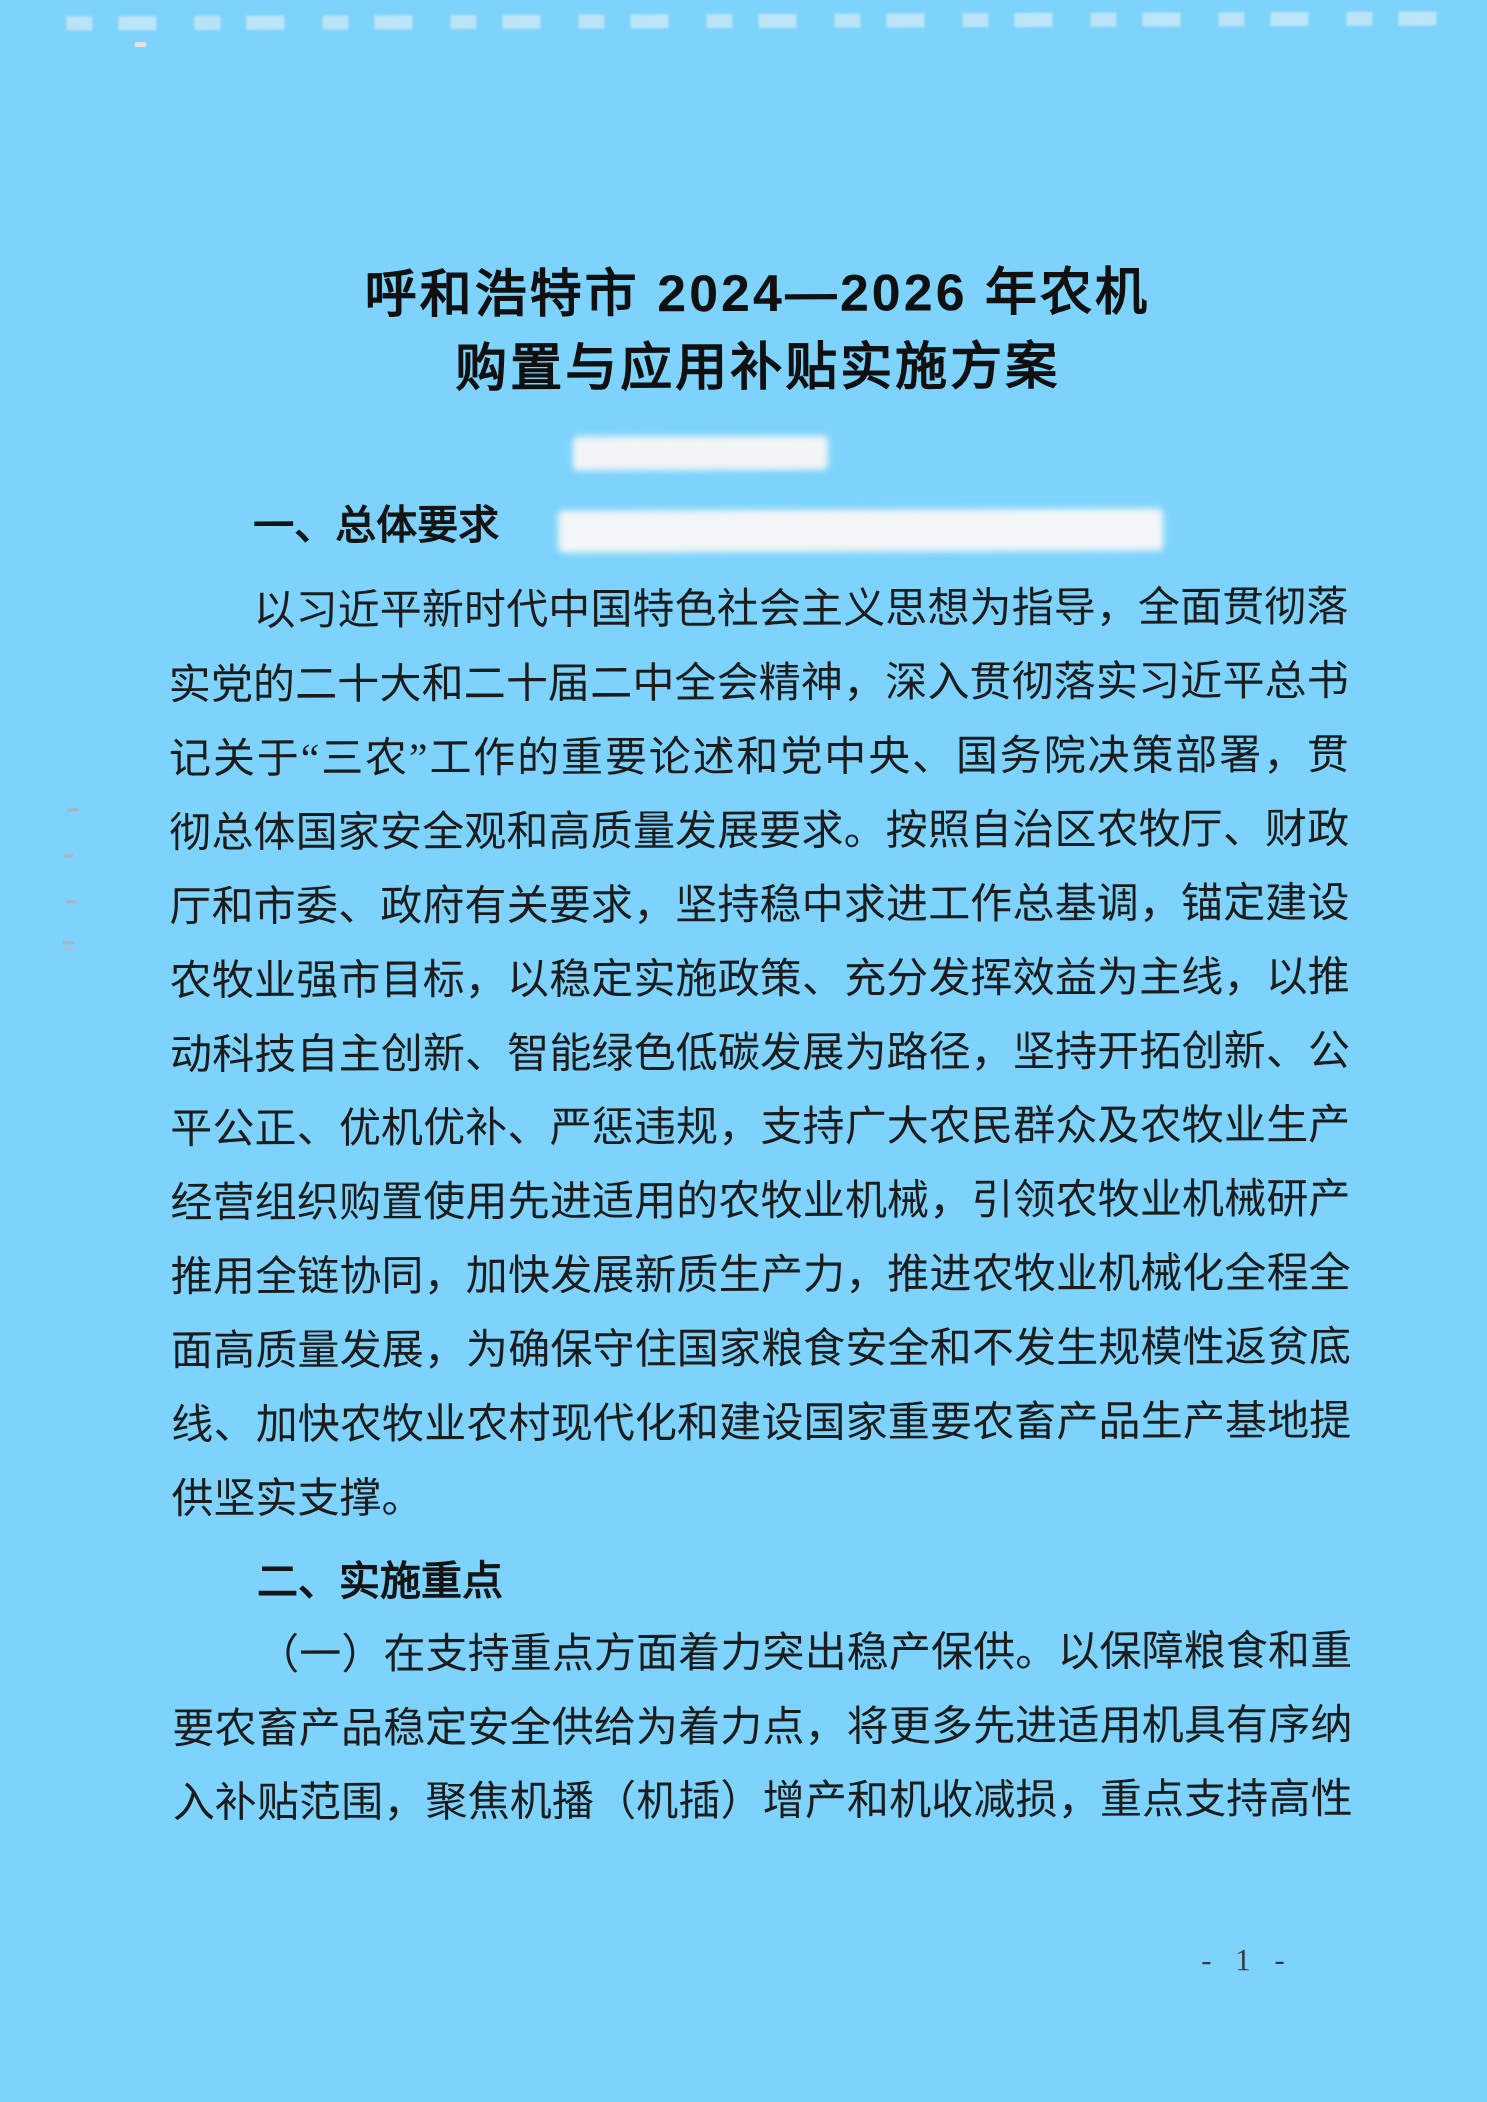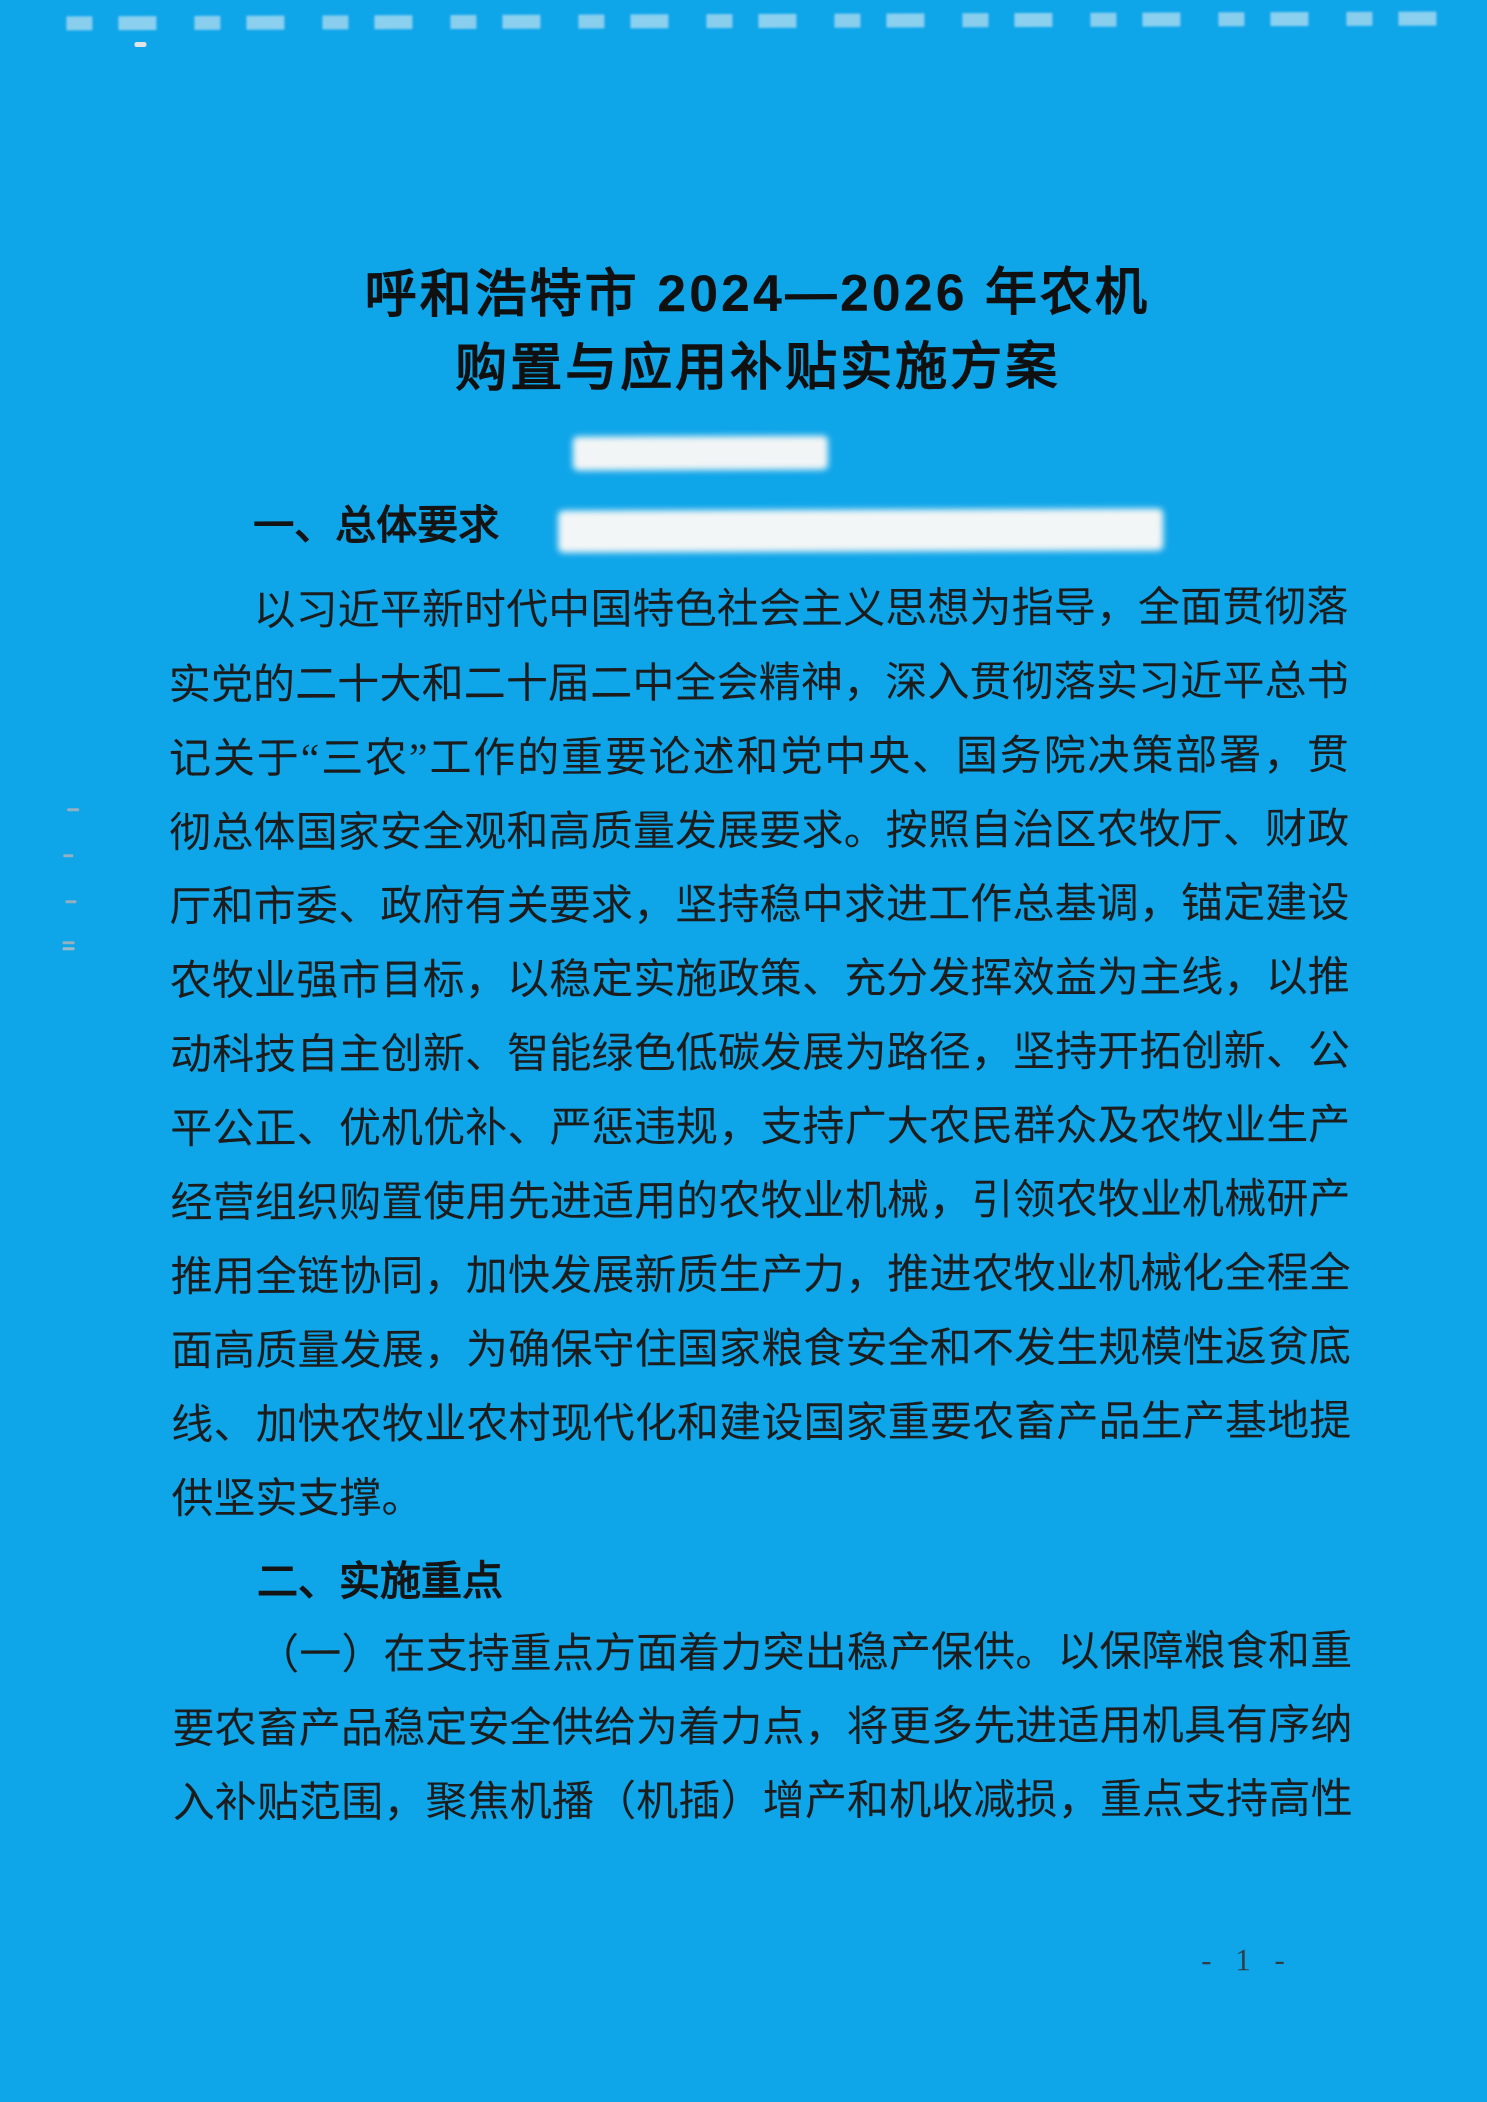--- a/index.html
+++ b/index.html
@@ -4,21 +4,21 @@
 <style>
   html, body {
     margin: 0;
     padding: 0;
     background: #ffffff;
   }
   .page {
     position: relative;
     width: 1487px;
     height: 2102px;
-    background: #0ea5e9;
+    background: #7dd3fc;
     overflow: hidden;
     font-family: "Liberation Serif", "DejaVu Serif", serif;
     color: #1c1c1c;
   }
   .content {
     position: absolute;
     inset: 0;
     transform: rotate(-0.2deg);
     transform-origin: 50% 50%;
   }

